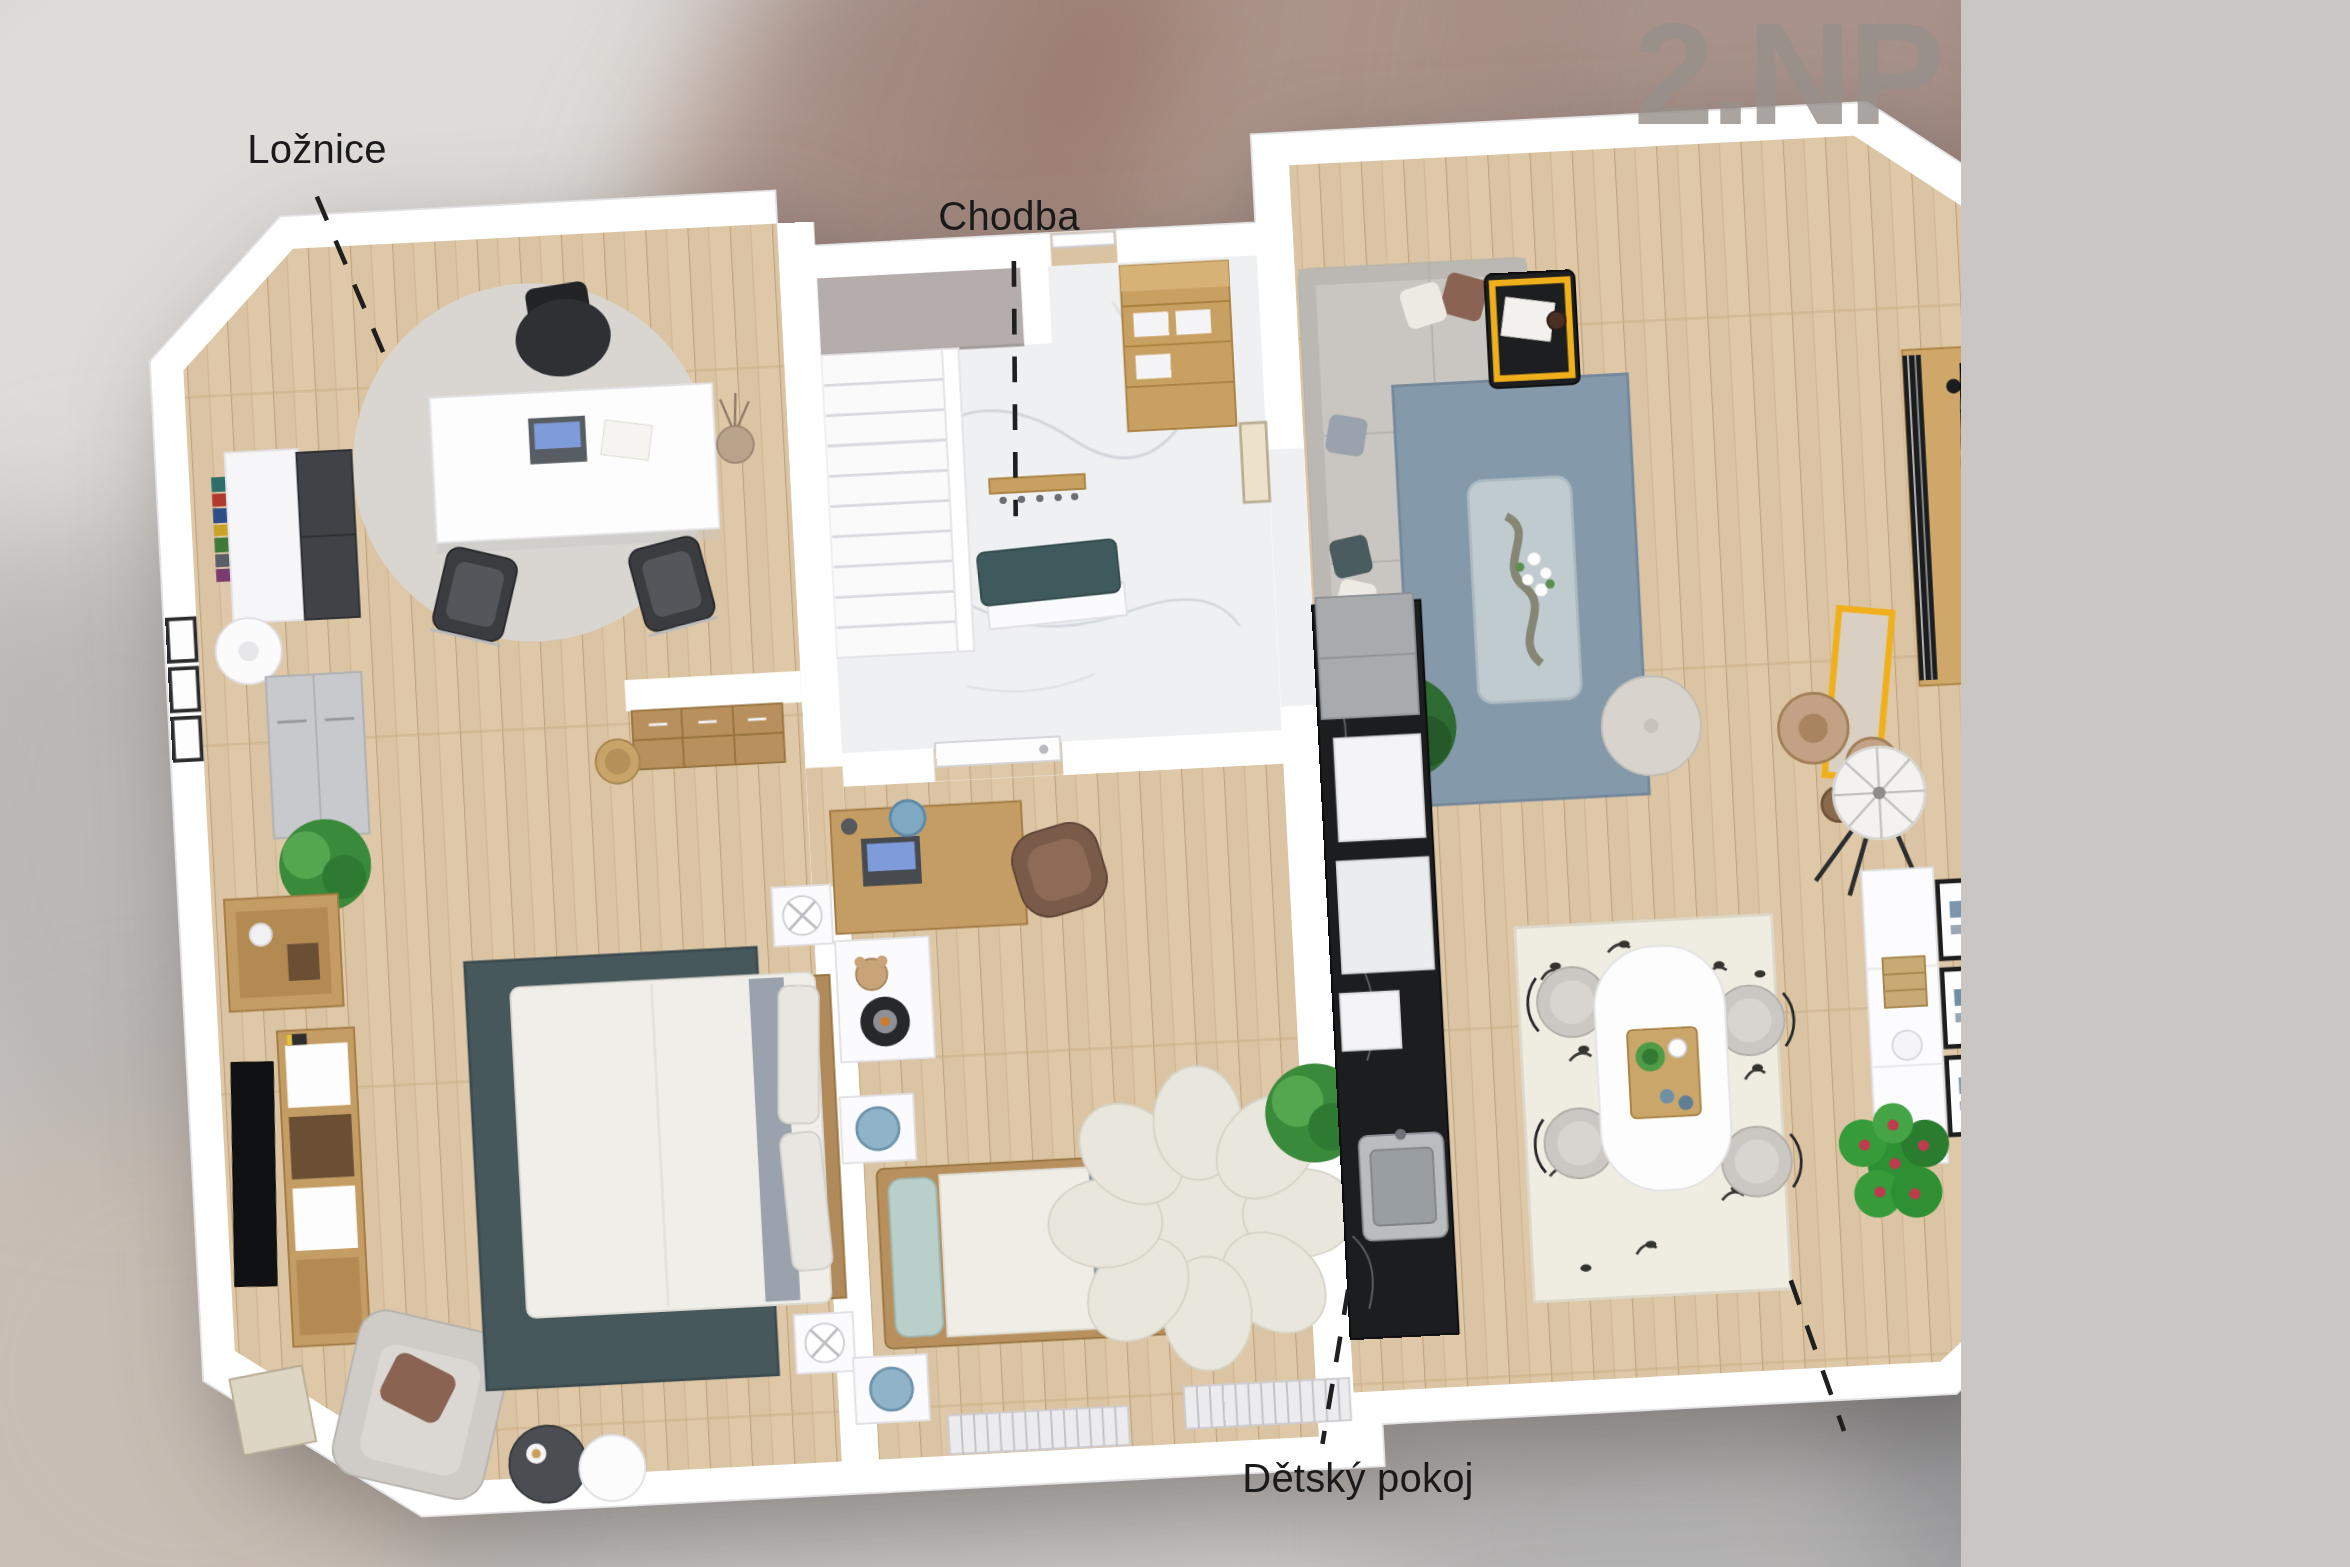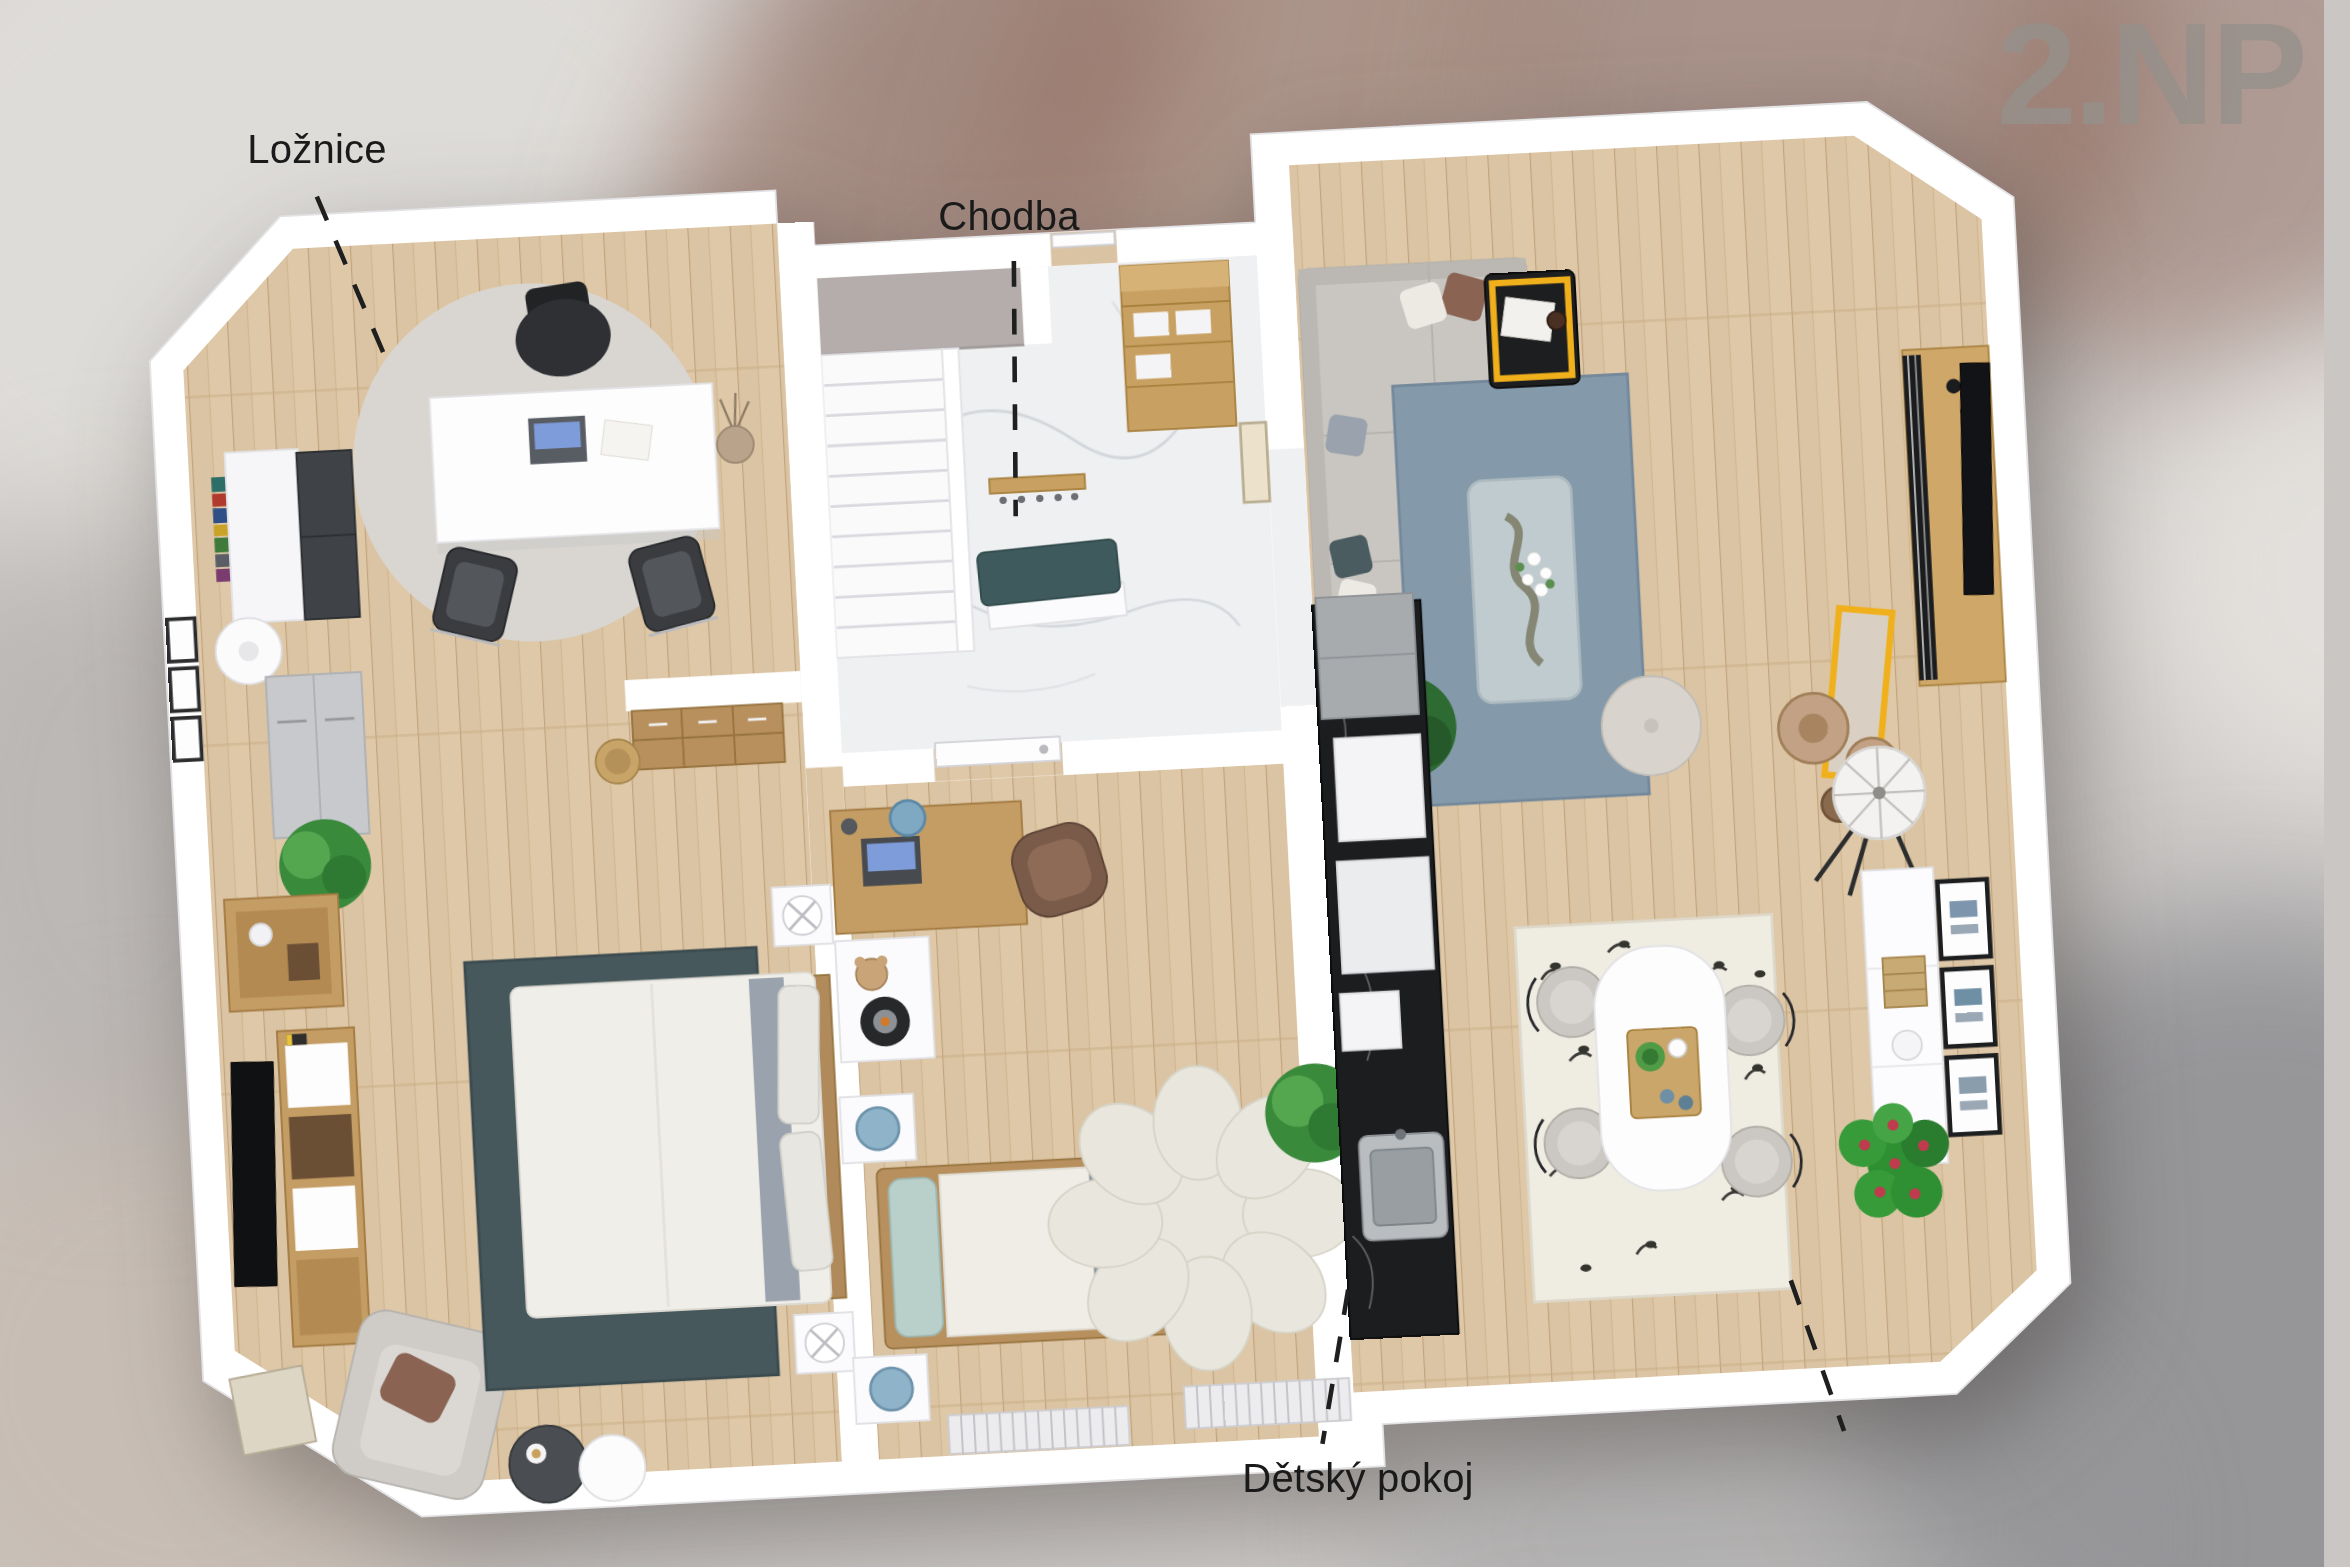--- a/index.html
+++ b/index.html
@@ -1,16 +1,16 @@
 <!DOCTYPE html>
 <html style="font-size:14.7px"><head>
 <meta charset="utf-8">
 <style>
   html,body{margin:0;padding:0;background:#c9c6c4;font-family:"Liberation Sans",sans-serif;}
-  #stage{position:relative;width:2324px;height:1568px;overflow:hidden;background:#cbc8c6;}
+  #stage{position:relative;width:1961px;height:1568px;overflow:hidden;background:#cbc8c6;}
   
   .bg{position:absolute;inset:0;overflow:hidden;}
   .blob{position:absolute;border-radius:50%;filter:blur(64px);}
   .b-light-tl{left:-184px;top:-184px;width:1010px;height:826px;background:rgba(226,223,220,.85);}
   .b-beam1{left:716px;top:-239px;width:386px;height:716px;background:rgba(122,76,60,.50);transform:rotate(38deg);}
   .b-beam2{left:1056px;top:-275px;width:441px;height:753px;background:rgba(133,84,66,.46);transform:rotate(33deg);}
   .b-beam3{left:1497px;top:-312px;width:643px;height:753px;background:rgba(118,71,56,.42);transform:rotate(28deg);}
   .b-beam4{left:2002px;top:-147px;width:459px;height:551px;background:rgba(130,82,66,.38);transform:rotate(24deg);}
   .b-right-lt{left:2130px;top:331px;width:422px;height:478px;background:rgba(234,231,227,.75);}
   .b-gray-br{left:1837px;top:918px;width:826px;height:826px;background:rgba(108,110,116,.55);}

